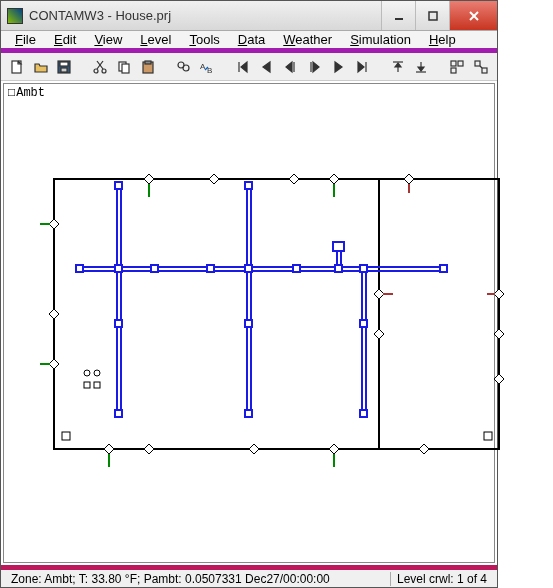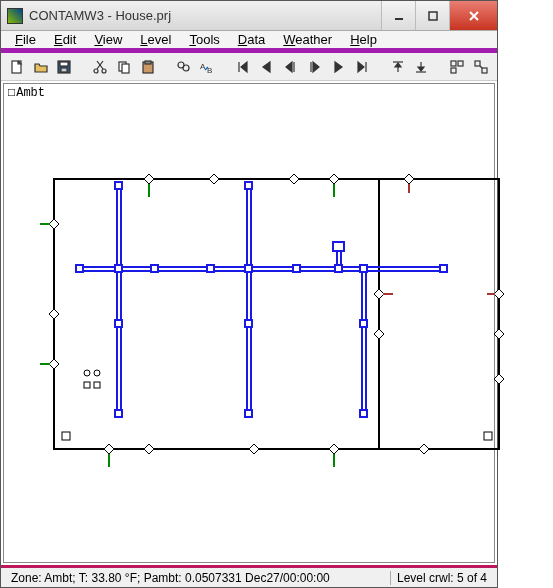--- a/index.html
+++ b/index.html
@@ -15,21 +15,21 @@
   .menubar { height: 22px; background: #f4f4f4; display: flex; align-items: center; padding: 0 6px; gap: 2px; border-bottom: 5px solid #a21caf; font-size: 13px; }
   .menuitem { padding: 2px 8px; cursor: default; }
   .menuitem u { text-decoration: underline; }
   .toolbar { height: 28px; background: #efefef; display: flex; align-items: center; padding: 0 6px; gap: 4px; border-bottom: 1px solid #ccc; }
   .tbtn { width: 20px; height: 20px; display: flex; align-items: center; justify-content: center; border: 1px solid transparent; }
   .tsep { width: 8px; }
   .canvas-area { flex: 1; position: relative; background: #fff; border: 1px solid #888; margin: 2px; }
   .ambt-label { position: absolute; top: 2px; left: 4px; font-family: "Courier New", monospace; font-size: 12px; }
   .ambt-label::before { content: "□"; margin-right: 1px; }
   svg.floorplan { position: absolute; top: 0; left: 0; }
-  .statusbar { height: 22px; background: #f0f0f0; border-top: 3px solid #be185d; display: flex; align-items: center; font-size: 12px; padding: 0 4px; }
+  .statusbar { height: 22px; background: #f0f0f0; border-top: 5px solid #be185d; display: flex; align-items: center; font-size: 12px; padding: 0 4px; }
   .status-left { flex: 1; border-right: 1px solid #aaa; padding: 0 6px; }
   .status-right { padding: 0 6px; }
 </style>
 </head>
 <body>
 
 <div class="window">
 
   <div class="titlebar">
     <div class="app-icon"></div>
@@ -55,20 +55,21 @@
   </div>
 
   <div class="menubar" id="menubar">
       <div class="menuitem"><u>F</u>ile</div>
       <div class="menuitem"><u>E</u>dit</div>
       <div class="menuitem"><u>V</u>iew</div>
       <div class="menuitem"><u>L</u>evel</div>
       <div class="menuitem"><u>T</u>ools</div>
       <div class="menuitem"><u>D</u>ata</div>
       <div class="menuitem"><u>W</u>eather</div>
+      <div class="menuitem"><u>S</u>imulation</div>
       <div class="menuitem"><u>H</u>elp</div>
     </div>
 
   <div class="toolbar" id="toolbar">
       <div class="tbtn">
         <svg width="16" height="16">
           <g stroke="#333" fill="none" stroke-width="1.2">
             <rect x="3" y="2" width="9" height="12" fill="#fff"></rect>
             <polyline points="9,2 12,5 9,5 9,2" fill="#eee"></polyline>
           </g>
@@ -349,16 +350,16 @@
           </g>
         <g transform="translate(420,365)">
             <polygon points="0,-5 5,0 0,5 -5,0" fill="#fff" stroke="#000"></polygon>
           </g>
       </g>
     </svg>
   </div>
 
   <div class="statusbar">
     <div class="status-left">Zone: Ambt; T: 33.80 °F; Pambt: 0.0507331 Dec27/00:00:00</div>
-    <div class="status-right">Level crwl: 5 of 4</div>
+    <div class="status-right">Level crwl: 1 of 4</div>
   </div>
 
 </div>
 
 </body></html>

